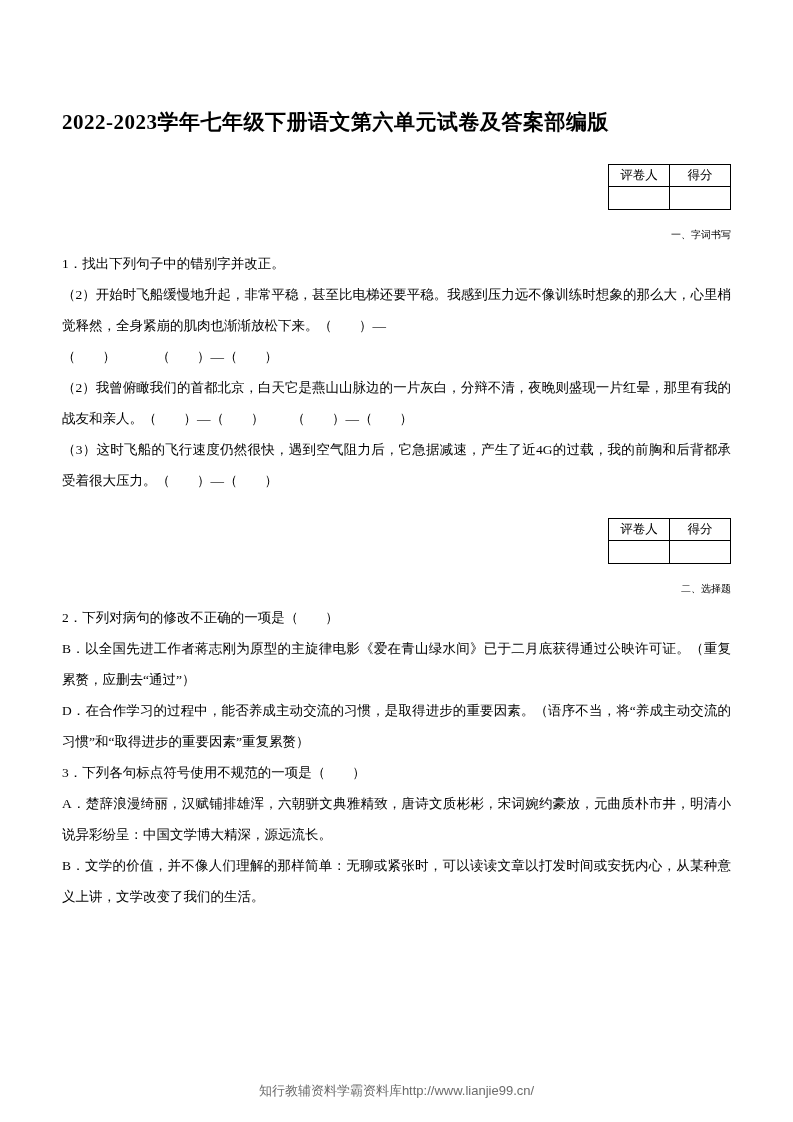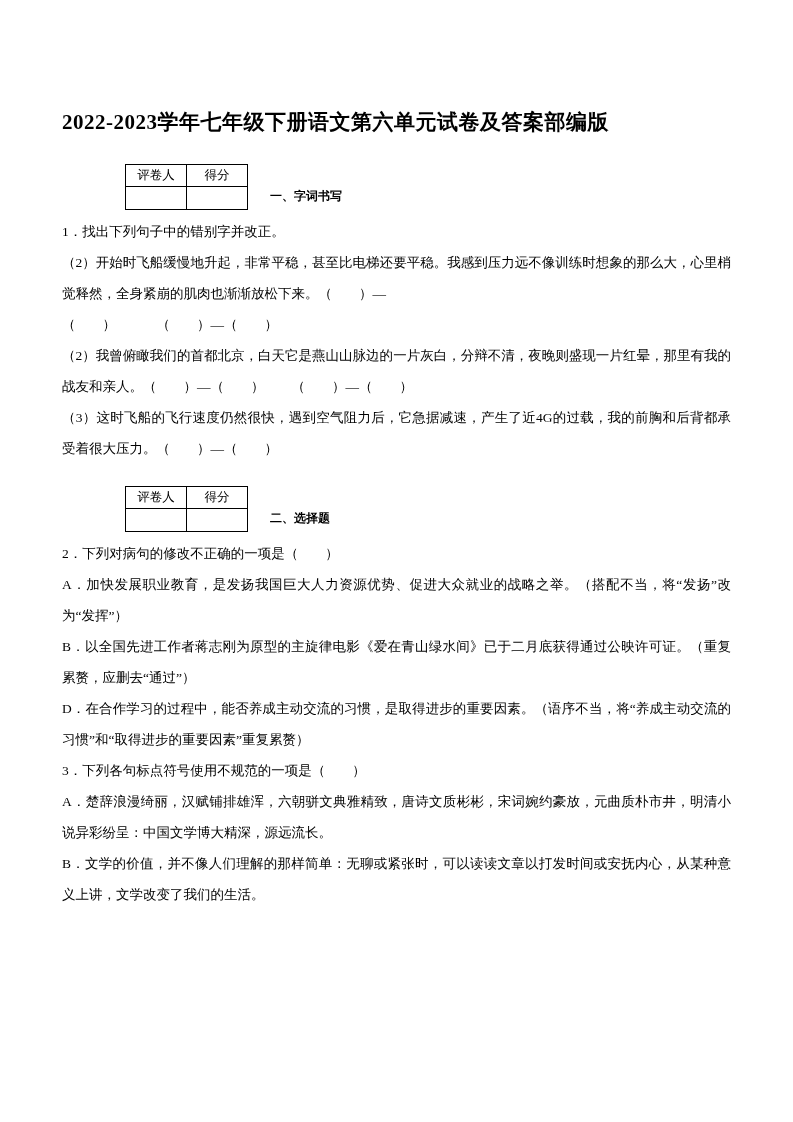--- a/index.html
+++ b/index.html
@@ -27,46 +27,46 @@
     font-weight: bold;
     letter-spacing: 0.5px;
     text-align: left;
     margin: 0;
     padding-top: 96px;
     padding-bottom: 6px;
     white-space: nowrap;
   }
   .section-head {
     display: flex;
-    align-items: center;
+    align-items: flex-end;
     margin-top: 22px;
     margin-bottom: 6px;
+    flex-direction: column;
   }
   .grader-table {
     border-collapse: collapse;
     margin-left: 63px;
   }
   .grader-table td {
     border: 1px solid #000000;
     width: 60px;
     height: 21px;
     text-align: center;
     font-size: 12.5px;
     line-height: 21px;
     padding: 0;
   }
   .grader-table td.empty {
     height: 22px;
   }
   .section-label {
-    font-size: 12px;
+    font-size: 10px;
     margin-left: 22px;
     margin-top: 18px;
     white-space: nowrap;
-    font-weight: bold;
   }
   p.q {
     font-size: 13.5px;
     line-height: 31px;
     margin: 0;
     text-align: justify;
     text-justify: inter-ideograph;
   }
   .watermark {
     position: absolute;
@@ -118,21 +118,21 @@
       <tr>
         <td class="empty"></td>
         <td class="empty"></td>
       </tr>
     </tbody>
       </table>
     <div class="section-label">二、选择题</div>
   </div>
 
   <p class="q">2．下列对病句的修改不正确的一项是（　　）</p>
-  <p class="q">A．加快发展职业教育，是发扬我国巨大人力资源优势、促进大众就业的战略之举。（搭配不当，将“发扬”改为“发挥”）</p>
   <p class="q">B．以全国先进工作者蒋志刚为原型的主旋律电影《爱在青山绿水间》已于二月底获得通过公映许可证。（重复累赘，应删去“通过”）</p>
   <p class="q">D．在合作学习的过程中，能否养成主动交流的习惯，是取得进步的重要因素。（语序不当，将“养成主动交流的习惯”和“取得进步的重要因素”重复累赘）</p>
 
   <p class="q">3．下列各句标点符号使用不规范的一项是（　　）</p>
   <p class="q">A．楚辞浪漫绮丽，汉赋铺排雄浑，六朝骈文典雅精致，唐诗文质彬彬，宋词婉约豪放，元曲质朴市井，明清小说异彩纷呈：中国文学博大精深，源远流长。</p>
   <p class="q">B．文学的价值，并不像人们理解的那样简单：无聊或紧张时，可以读读文章以打发时间或安抚内心，从某种意义上讲，文学改变了我们的生活。</p>
 
+  <div class="watermark">知行教辅资料学霸资料库http://www.lianjie99.cn/</div>
 </div>
 
 </body></html>

